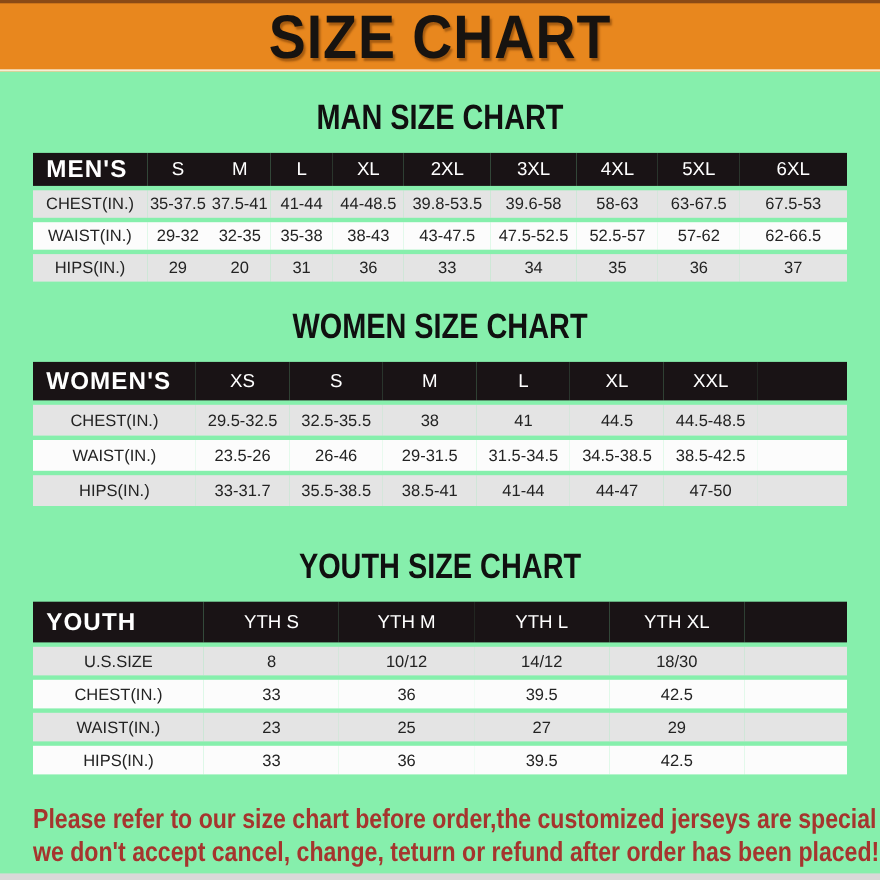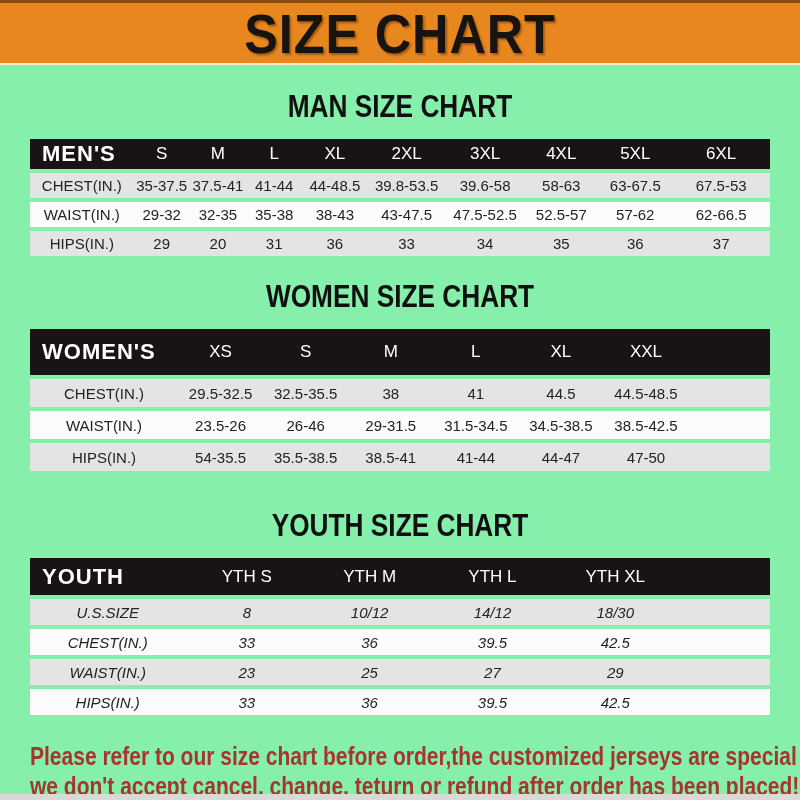--- a/index.html
+++ b/index.html
@@ -76,24 +76,24 @@
     padding: 0;
     font-size: 15px;
     color: #232323;
     white-space: nowrap;
   }
   .size-table tbody tr:nth-child(odd)  td { background: #e4e4e4; }
   .size-table tbody tr:nth-child(even) td { background: #fcfcfc; }
 
   .t-men   th { height: 30px; }
   .t-men   td { height: 25px; }
-  .t-women th { height: 46px; }
+  .t-women th { height: 35px; }
   .t-women td { height: 28px; }
   .t-youth th { height: 37px; text-align: center; }
-  .t-youth td { height: 26px; font-style: italic; }
+  .t-youth td { height: 26px; }
 
   
   .footer-note {
     margin: 22px 0 0 30px;
     color: #A5352E;
     font-size: 25px;
     font-weight: bold;
     line-height: 30px;
     transform: scaleX(0.84);
     transform-origin: left center;
@@ -228,21 +228,21 @@
             <td>23.5-26</td>
             <td>26-46</td>
             <td>29-31.5</td>
             <td>31.5-34.5</td>
             <td>34.5-38.5</td>
             <td>38.5-42.5</td>
             <td></td>
           </tr>
           <tr>
             <td>HIPS(IN.)</td>
-            <td>54-35.5</td>
+            <td>33-31.7</td>
             <td>35.5-38.5</td>
             <td>38.5-41</td>
             <td>41-44</td>
             <td>44-47</td>
             <td>47-50</td>
             <td></td>
           </tr>
         </tbody>
       </table>
   </section>

